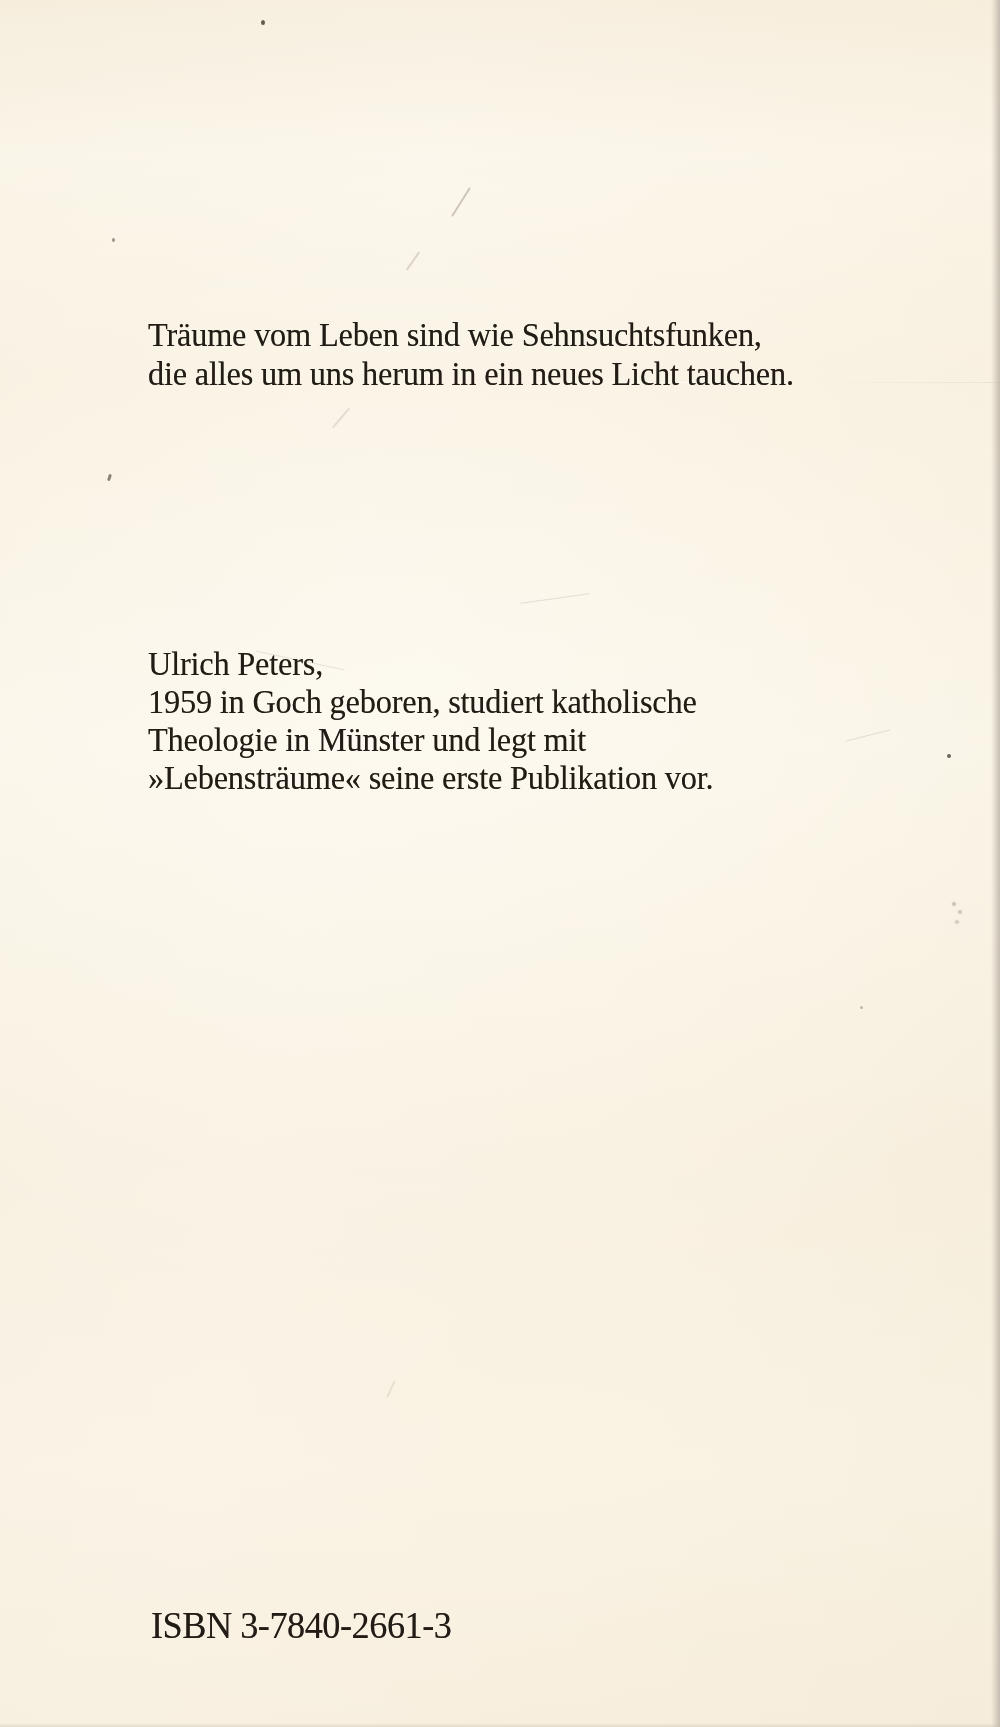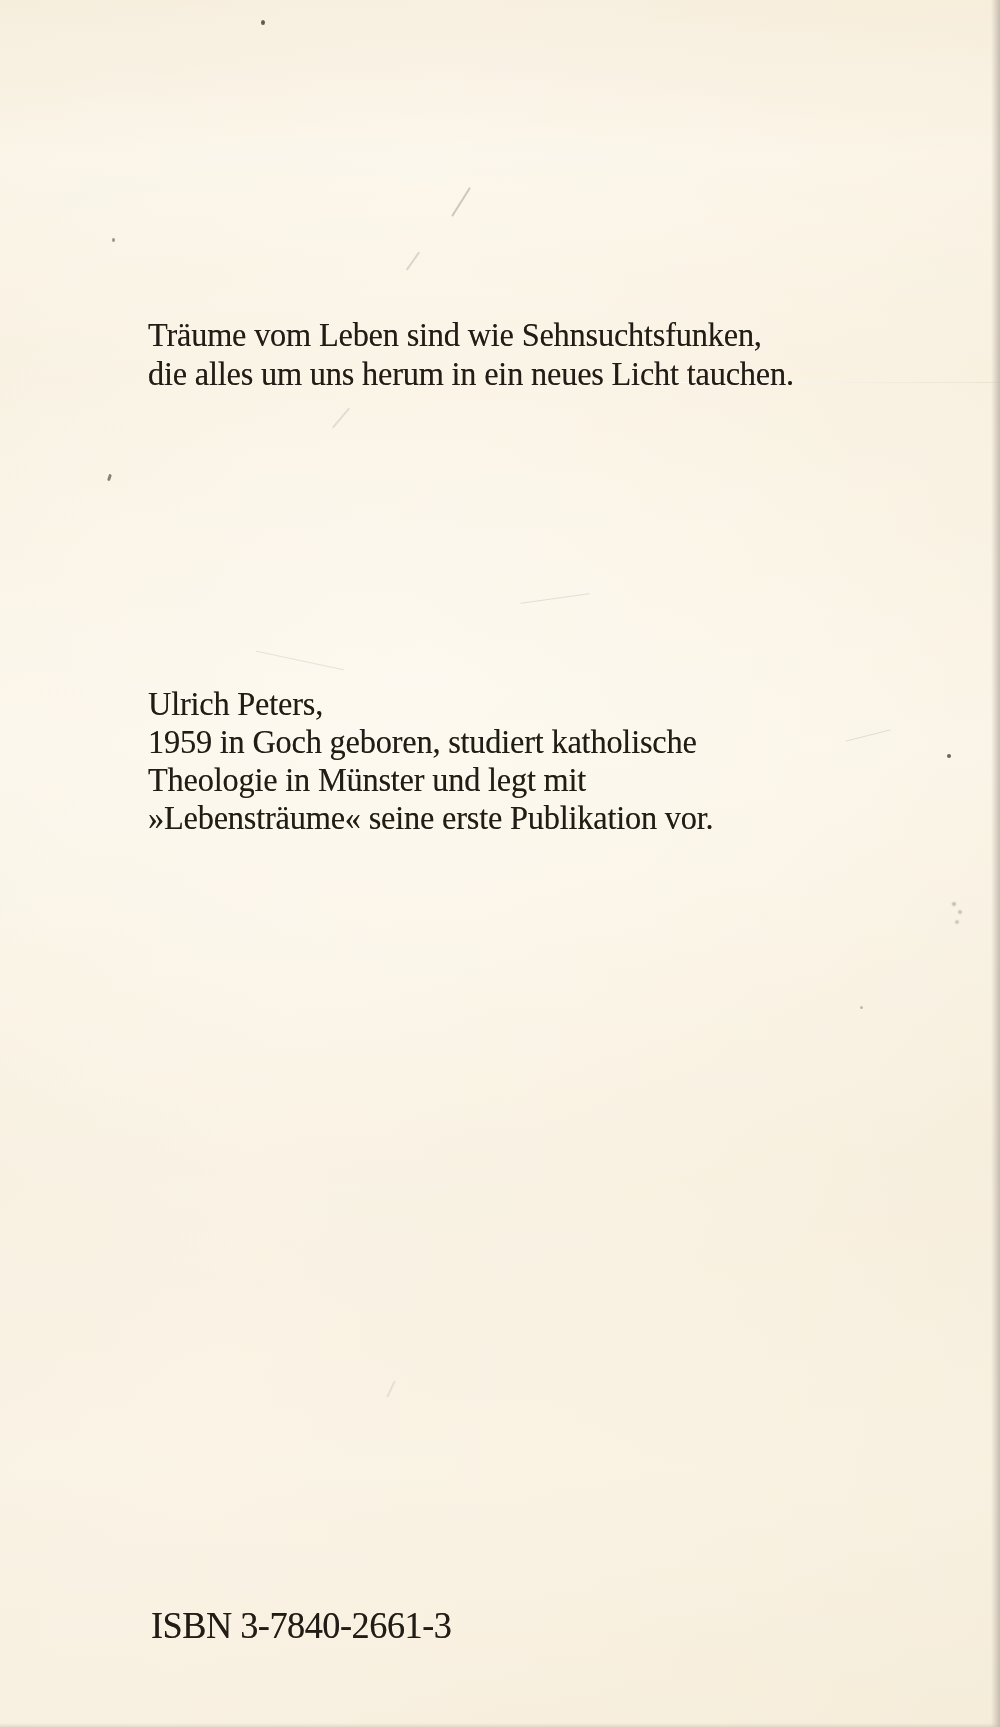--- a/index.html
+++ b/index.html
@@ -70,21 +70,20 @@
   .quote-paragraph-2 {
     margin-top: 14px;
   }
   .bio-block {
     position: absolute;
     left: 148px;
     top: 645px;
     font-size: 33px;
     line-height: 38px;
     letter-spacing: -0.2px;
-    margin-top: 40px;
   }
   .isbn-line {
     position: absolute;
     left: 151px;
     top: 1604px;
     font-size: 37px;
     letter-spacing: -0.5px;
   }
   
   .speck {

